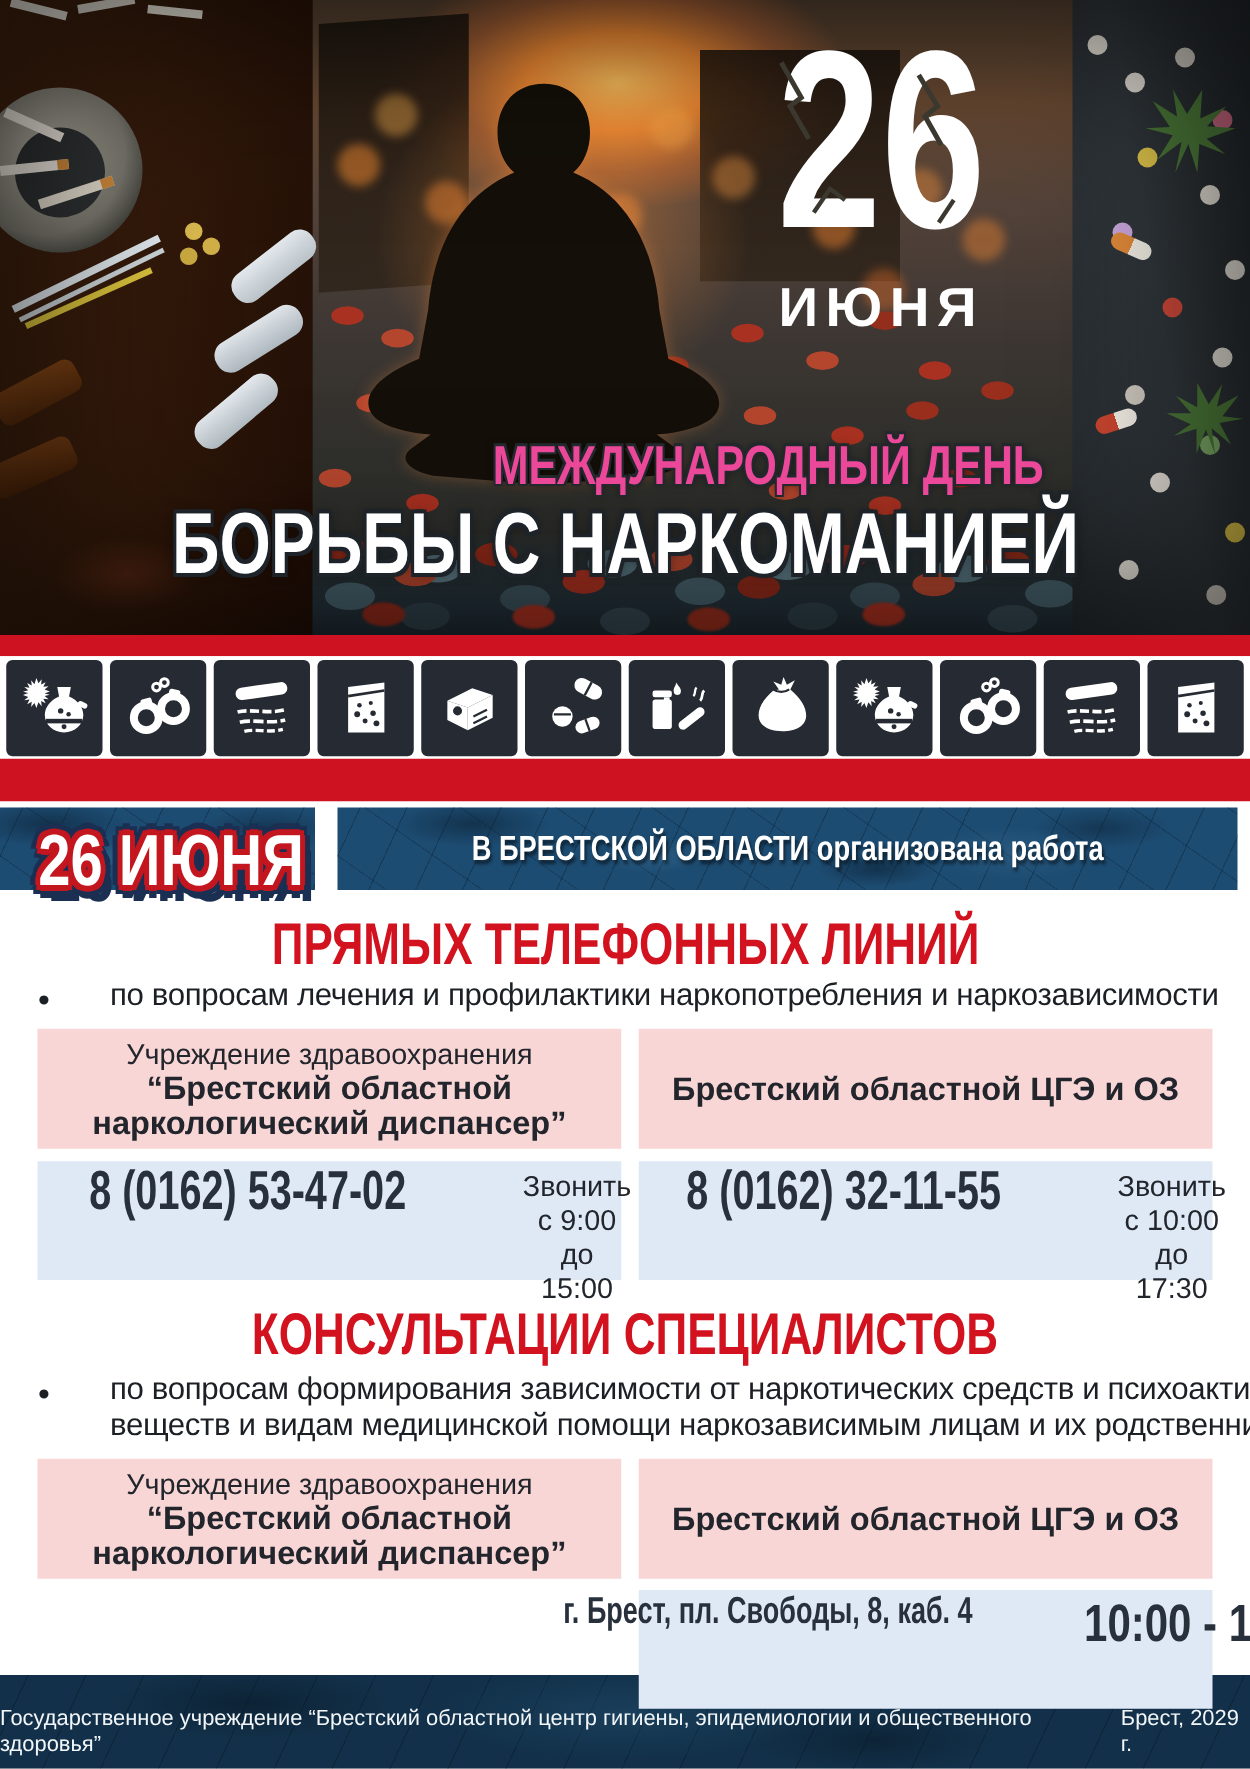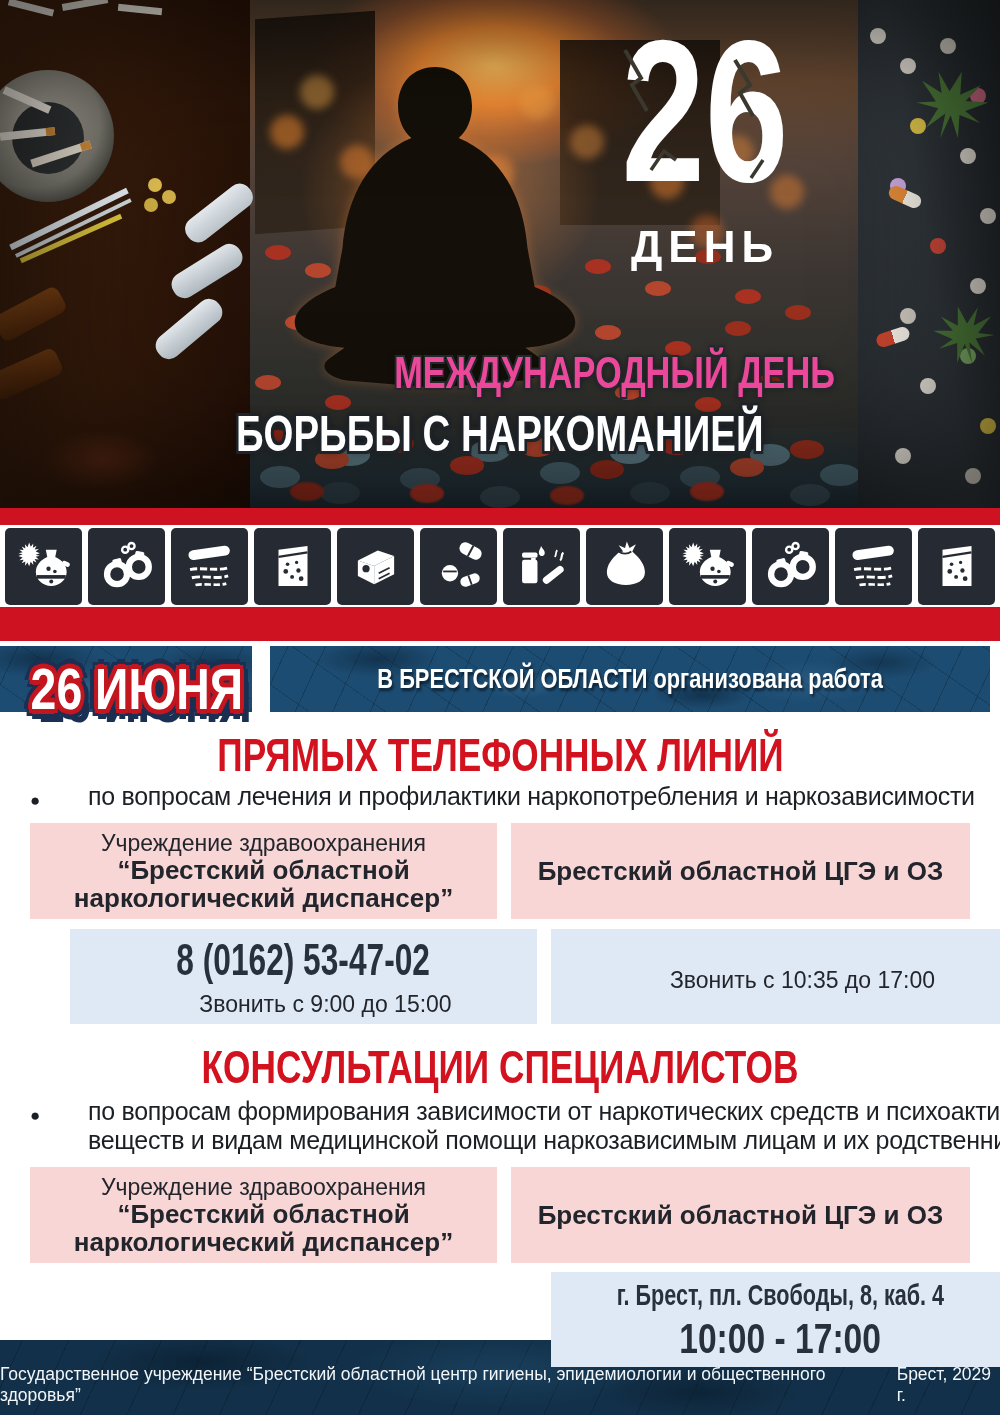--- a/index.html
+++ b/index.html
@@ -56,21 +56,21 @@
     clip-path:polygon(50% 0,58% 32%,82% 10%,68% 38%,100% 30%,72% 52%,98% 62%,66% 60%,74% 92%,54% 64%,50% 100%,46% 64%,26% 92%,34% 60%,2% 62%,28% 52%,0 30%,32% 38%,18% 10%,42% 32%);}
   .vign{position:absolute;inset:0;box-shadow:inset 0 0 130px 40px rgba(0,0,0,.55);z-index:3;}
   .day{position:absolute;left:585px;top:10px;width:240px;text-align:center;z-index:6;color:#fff;
     font-weight:800;font-size:150px;line-height:150px;transform:scale(1,1.35);transform-origin:top center;}
   .cracks{position:absolute;left:585px;top:10px;width:240px;height:210px;z-index:7;}
   .month{position:absolute;left:585px;top:222px;width:240px;text-align:center;z-index:6;color:#fff;
     font-weight:bold;font-size:44px;letter-spacing:6px;}
   .title1{position:absolute;left:230px;right:0;top:348px;text-align:center;z-index:6;color:#ec4899;
     font-weight:bold;font-size:44px;text-shadow:2px 2px 0 #23282d,-2px -2px 0 #23282d,2px -2px 0 #23282d,-2px 2px 0 #23282d,0 0 8px rgba(0,0,0,.6);}
   .title2{position:absolute;left:0;right:0;top:394px;text-align:center;z-index:6;color:#fff;
-    font-weight:800;font-size:48px;line-height:80px;
+    font-weight:800;font-size:66px;line-height:80px;
     text-shadow:3px 3px 0 #1d2328,-3px -3px 0 #1d2328,3px -3px 0 #1d2328,-3px 3px 0 #1d2328,0 3px 0 #1d2328,0 -3px 0 #1d2328,3px 0 0 #1d2328,-3px 0 0 #1d2328,0 0 10px rgba(0,0,0,.55);}
   .title2 .cx{transform:scale(.8,1.05);}
 
   
   .stripe{left:0;width:1000px;background:#ce1221;}
   .iconband{left:0;top:525px;width:1000px;height:82px;background:#fff;display:flex;gap:6px;
     align-items:center;justify-content:center;}
   .icon-cell{width:77px;height:77px;background:#262b33;border-radius:5px;display:flex;align-items:center;justify-content:center;flex:0 0 auto;}
   .icon-svg{width:58px;height:58px;}
 
@@ -95,21 +95,21 @@
 
   
   .red-heading{left:0;width:1000px;text-align:center;color:#d2131f;font-weight:bold;font-size:47px;line-height:48px;}
   .bullet{left:30px;width:945px;display:flex;align-items:flex-start;color:#1c2025;font-size:25px;line-height:29px;letter-spacing:-.3px;gap:32px;}
   .dot{flex:0 0 26px;}
   .dot::before{content:"●";font-size:17px;position:relative;top:1px;}
   .bullet .line{display:block;white-space:nowrap;}
   .col-l{left:30px;width:467px;}
   .col-r{left:511px;width:459px;}
   .pinkbox{background:#f9d6d6;display:flex;flex-direction:column;justify-content:center;text-align:center;color:#22262c;z-index:2;}
-  .bluebox{background:#dfe9f6;display:flex;flex-direction:column;justify-content:center;text-align:center;z-index:2;margin-left:40px;}
+  .bluebox{background:#dfe9f6;display:flex;justify-content:center;text-align:center;z-index:2;}
   .org1{font-size:23px;line-height:26px;}
   .orgb{font-weight:bold;font-size:26px;line-height:28px;}
   .orgone{font-weight:bold;font-size:26px;}
   .phone-num{font-weight:bold;font-size:44px;line-height:48px;color:#28303c;}
   .phone-hrs{font-size:23px;color:#22262c;margin-top:7px;padding-left:44px;}
   .addr{font-weight:bold;font-size:30px;line-height:34px;color:#28303c;}
   .addr-hrs{font-weight:bold;font-size:42px;line-height:46px;color:#28303c;margin-top:4px;}
 
   
   .footer{left:0;top:1340px;width:1000px;height:75px;z-index:1;
@@ -244,21 +244,21 @@
 
     <div class="vign"></div>
 
     <div class="day"><span>26</span></div>
     <svg class="cracks" viewBox="0 0 240 210">
       <path d="M40,40 l16 28 -9 7 15 26" stroke="#3a382f" stroke-width="4" fill="none"></path>
       <path d="M66,160 l13 -19 12 9" stroke="#3a382f" stroke-width="3.5" fill="none"></path>
       <path d="M150,50 l15 25 -10 8 13 23" stroke="#3a382f" stroke-width="4" fill="none"></path>
       <path d="M178,150 l-12 18" stroke="#3a382f" stroke-width="3.5" fill="none"></path>
     </svg>
-    <div class="month"><span class="cx s9">ДЕНЬ</span></div>
+    <div class="month"><span class="cx s9">ИЮНЯ</span></div>
     <div class="title1"><span class="cx s78">МЕЖДУНАРОДНЫЙ ДЕНЬ</span></div>
     <div class="title2"><span class="cx">БОРЬБЫ С НАРКОМАНИЕЙ</span></div>
   </div>
 
   <div class="abs stripe" style="top:508px;height:17px;"></div>
   <div class="abs iconband">
       <div class="icon-cell">
         <svg class="icon-svg" viewBox="0 0 64 64">
           <use href="#sym-bong"></use>
         </svg>
@@ -342,21 +342,22 @@
   </div>
   <div class="abs pinkbox col-r" style="top:823px;height:96px;">
     <div class="orgone">Брестский областной ЦГЭ и ОЗ</div>
   </div>
 
   <div class="abs bluebox col-l" style="top:929px;height:95px;">
     <div class="phone-num"><span class="cx s72">8 (0162) 53-47-02</span></div>
     <div class="phone-hrs">Звонить с 9:00 до 15:00</div>
   </div>
   <div class="abs bluebox col-r" style="top:929px;height:95px;">
-    <div class="phone-hrs">Звонить с 10:35 до 17:00</div>
+    <div class="phone-num"><span class="cx s72">8 (0162) 32-11-55</span></div>
+    <div class="phone-hrs">Звонить с 10:00 до 17:30</div>
   </div>
 
   <div class="abs red-heading" style="top:1043px;">
     <span class="cx s75">КОНСУЛЬТАЦИИ СПЕЦИАЛИСТОВ</span>
   </div>
   <div class="abs bullet" style="top:1097px;">
     <span class="dot"></span>
     <span>
       <span class="line">по вопросам формирования зависимости от наркотических средств и психоактивных</span>
       <span class="line">веществ и видам медицинской помощи наркозависимым лицам и их родственникам</span>

